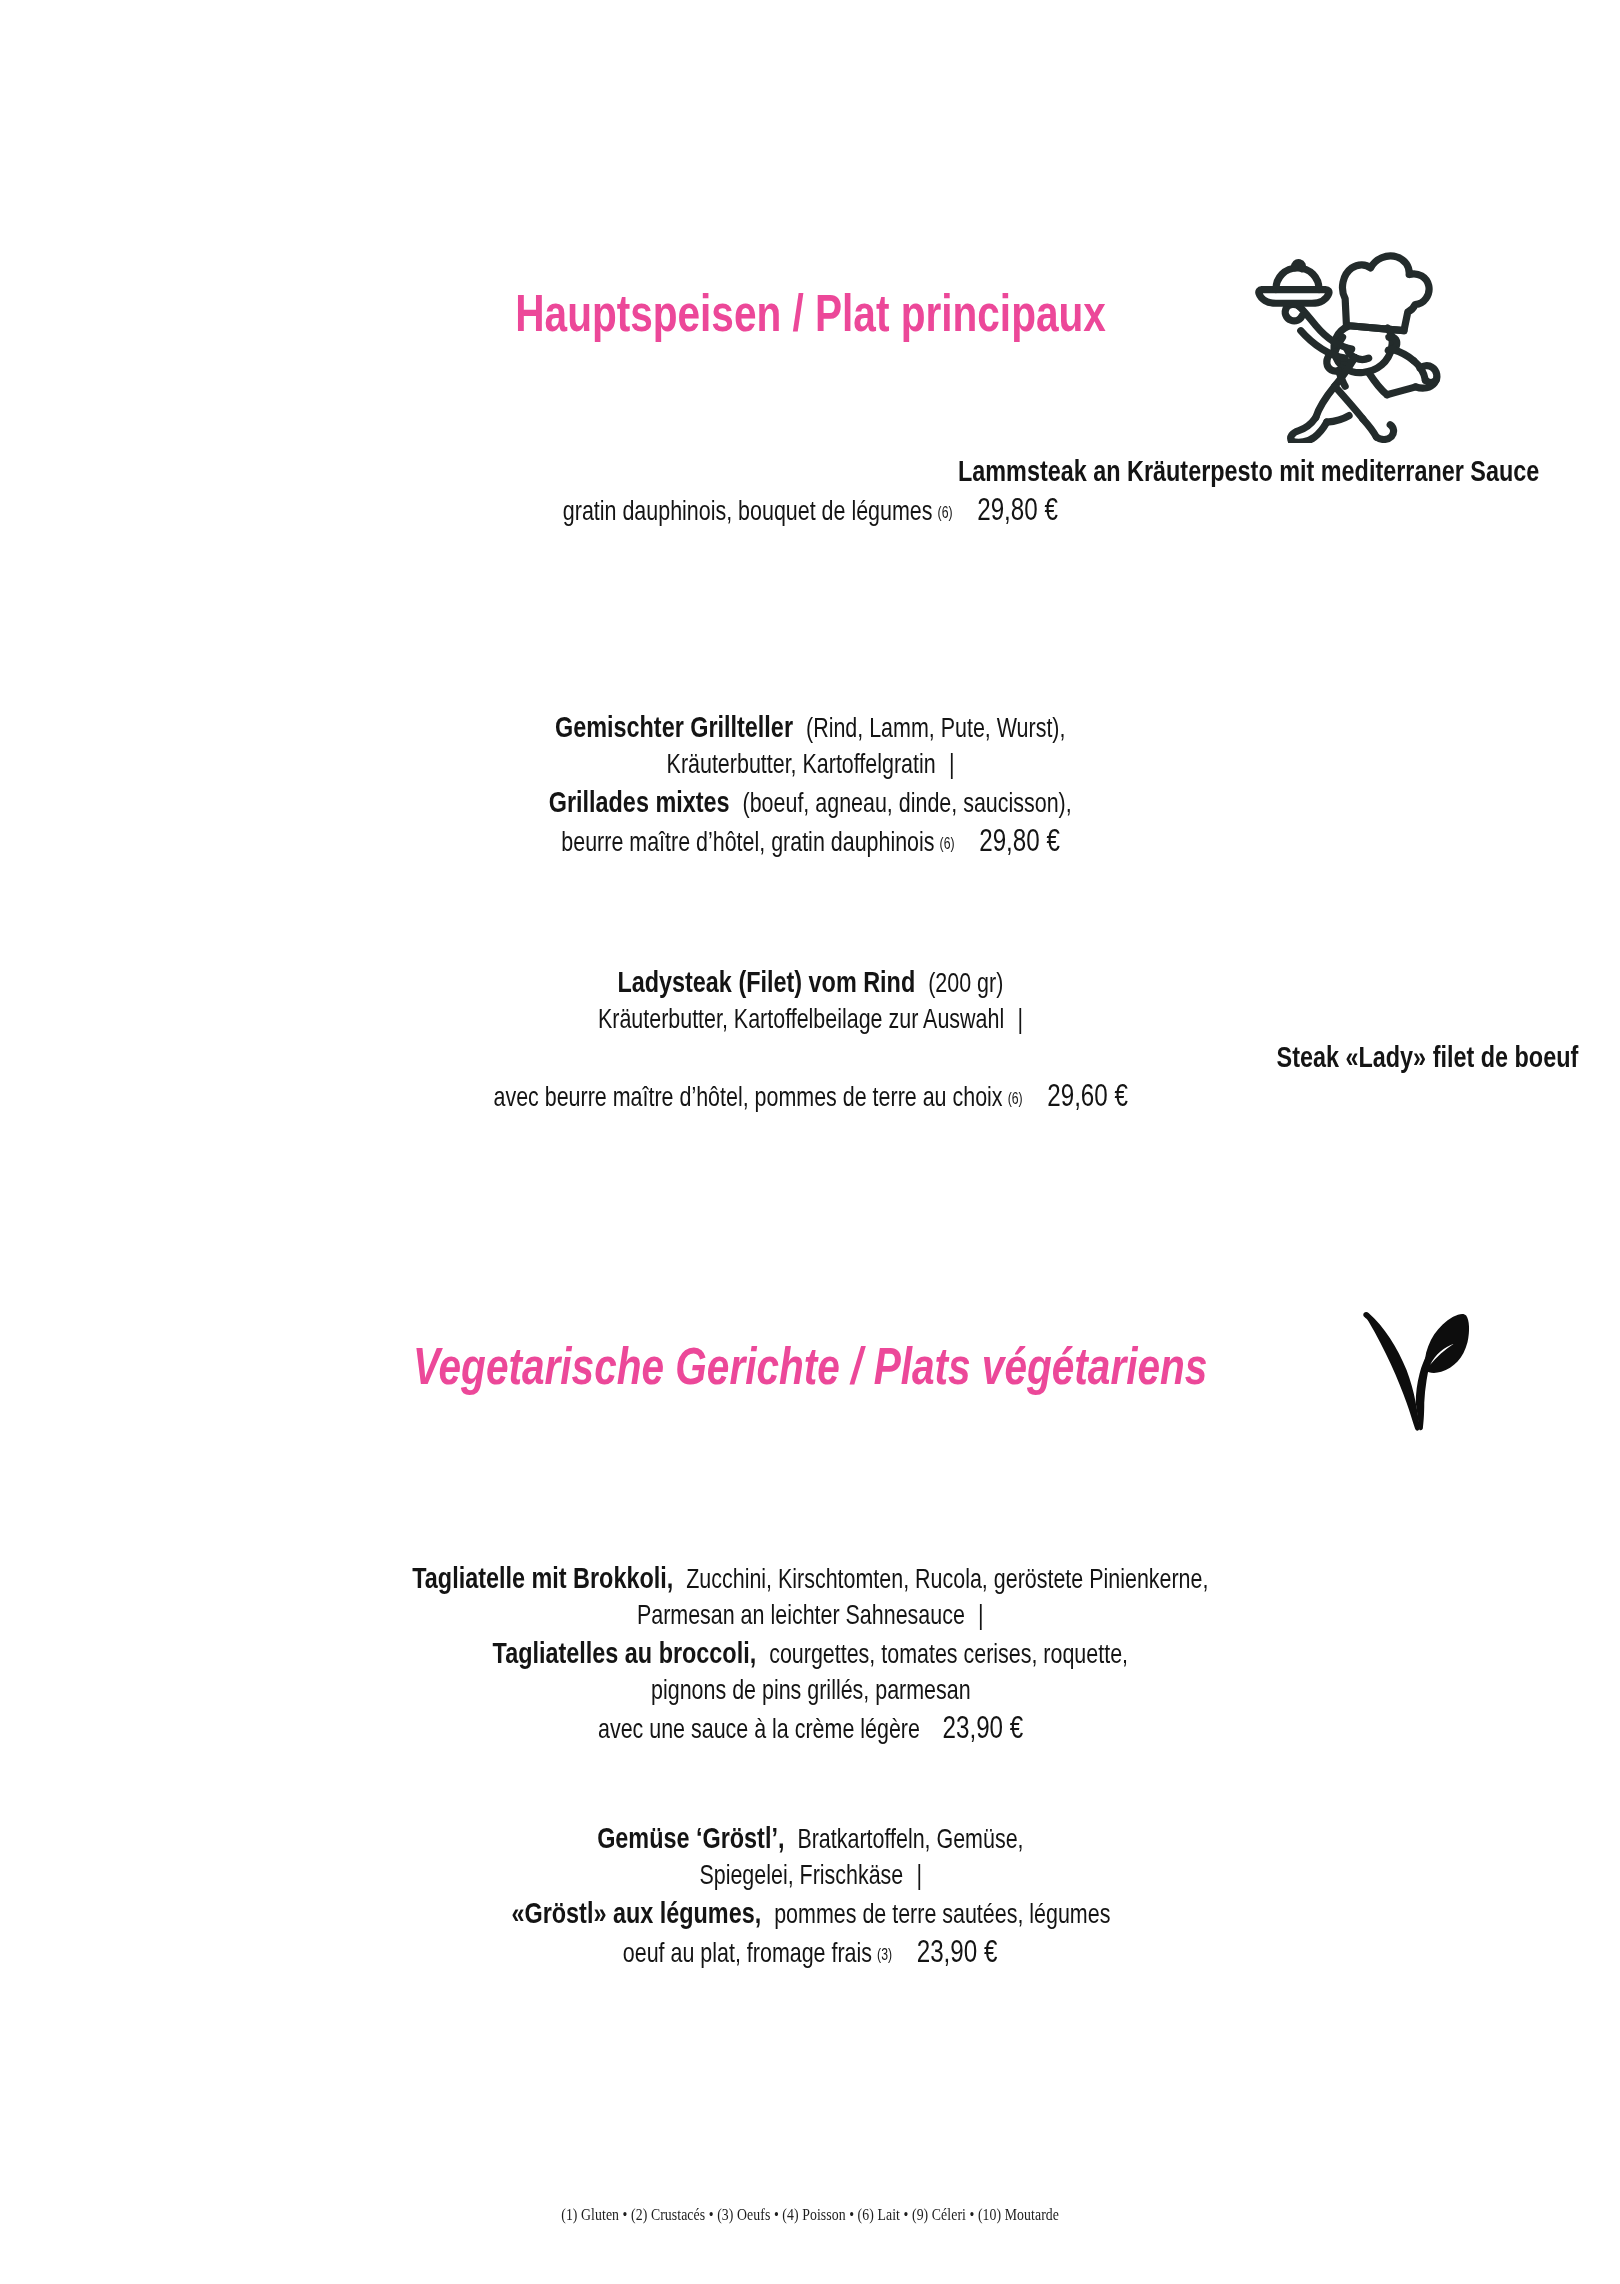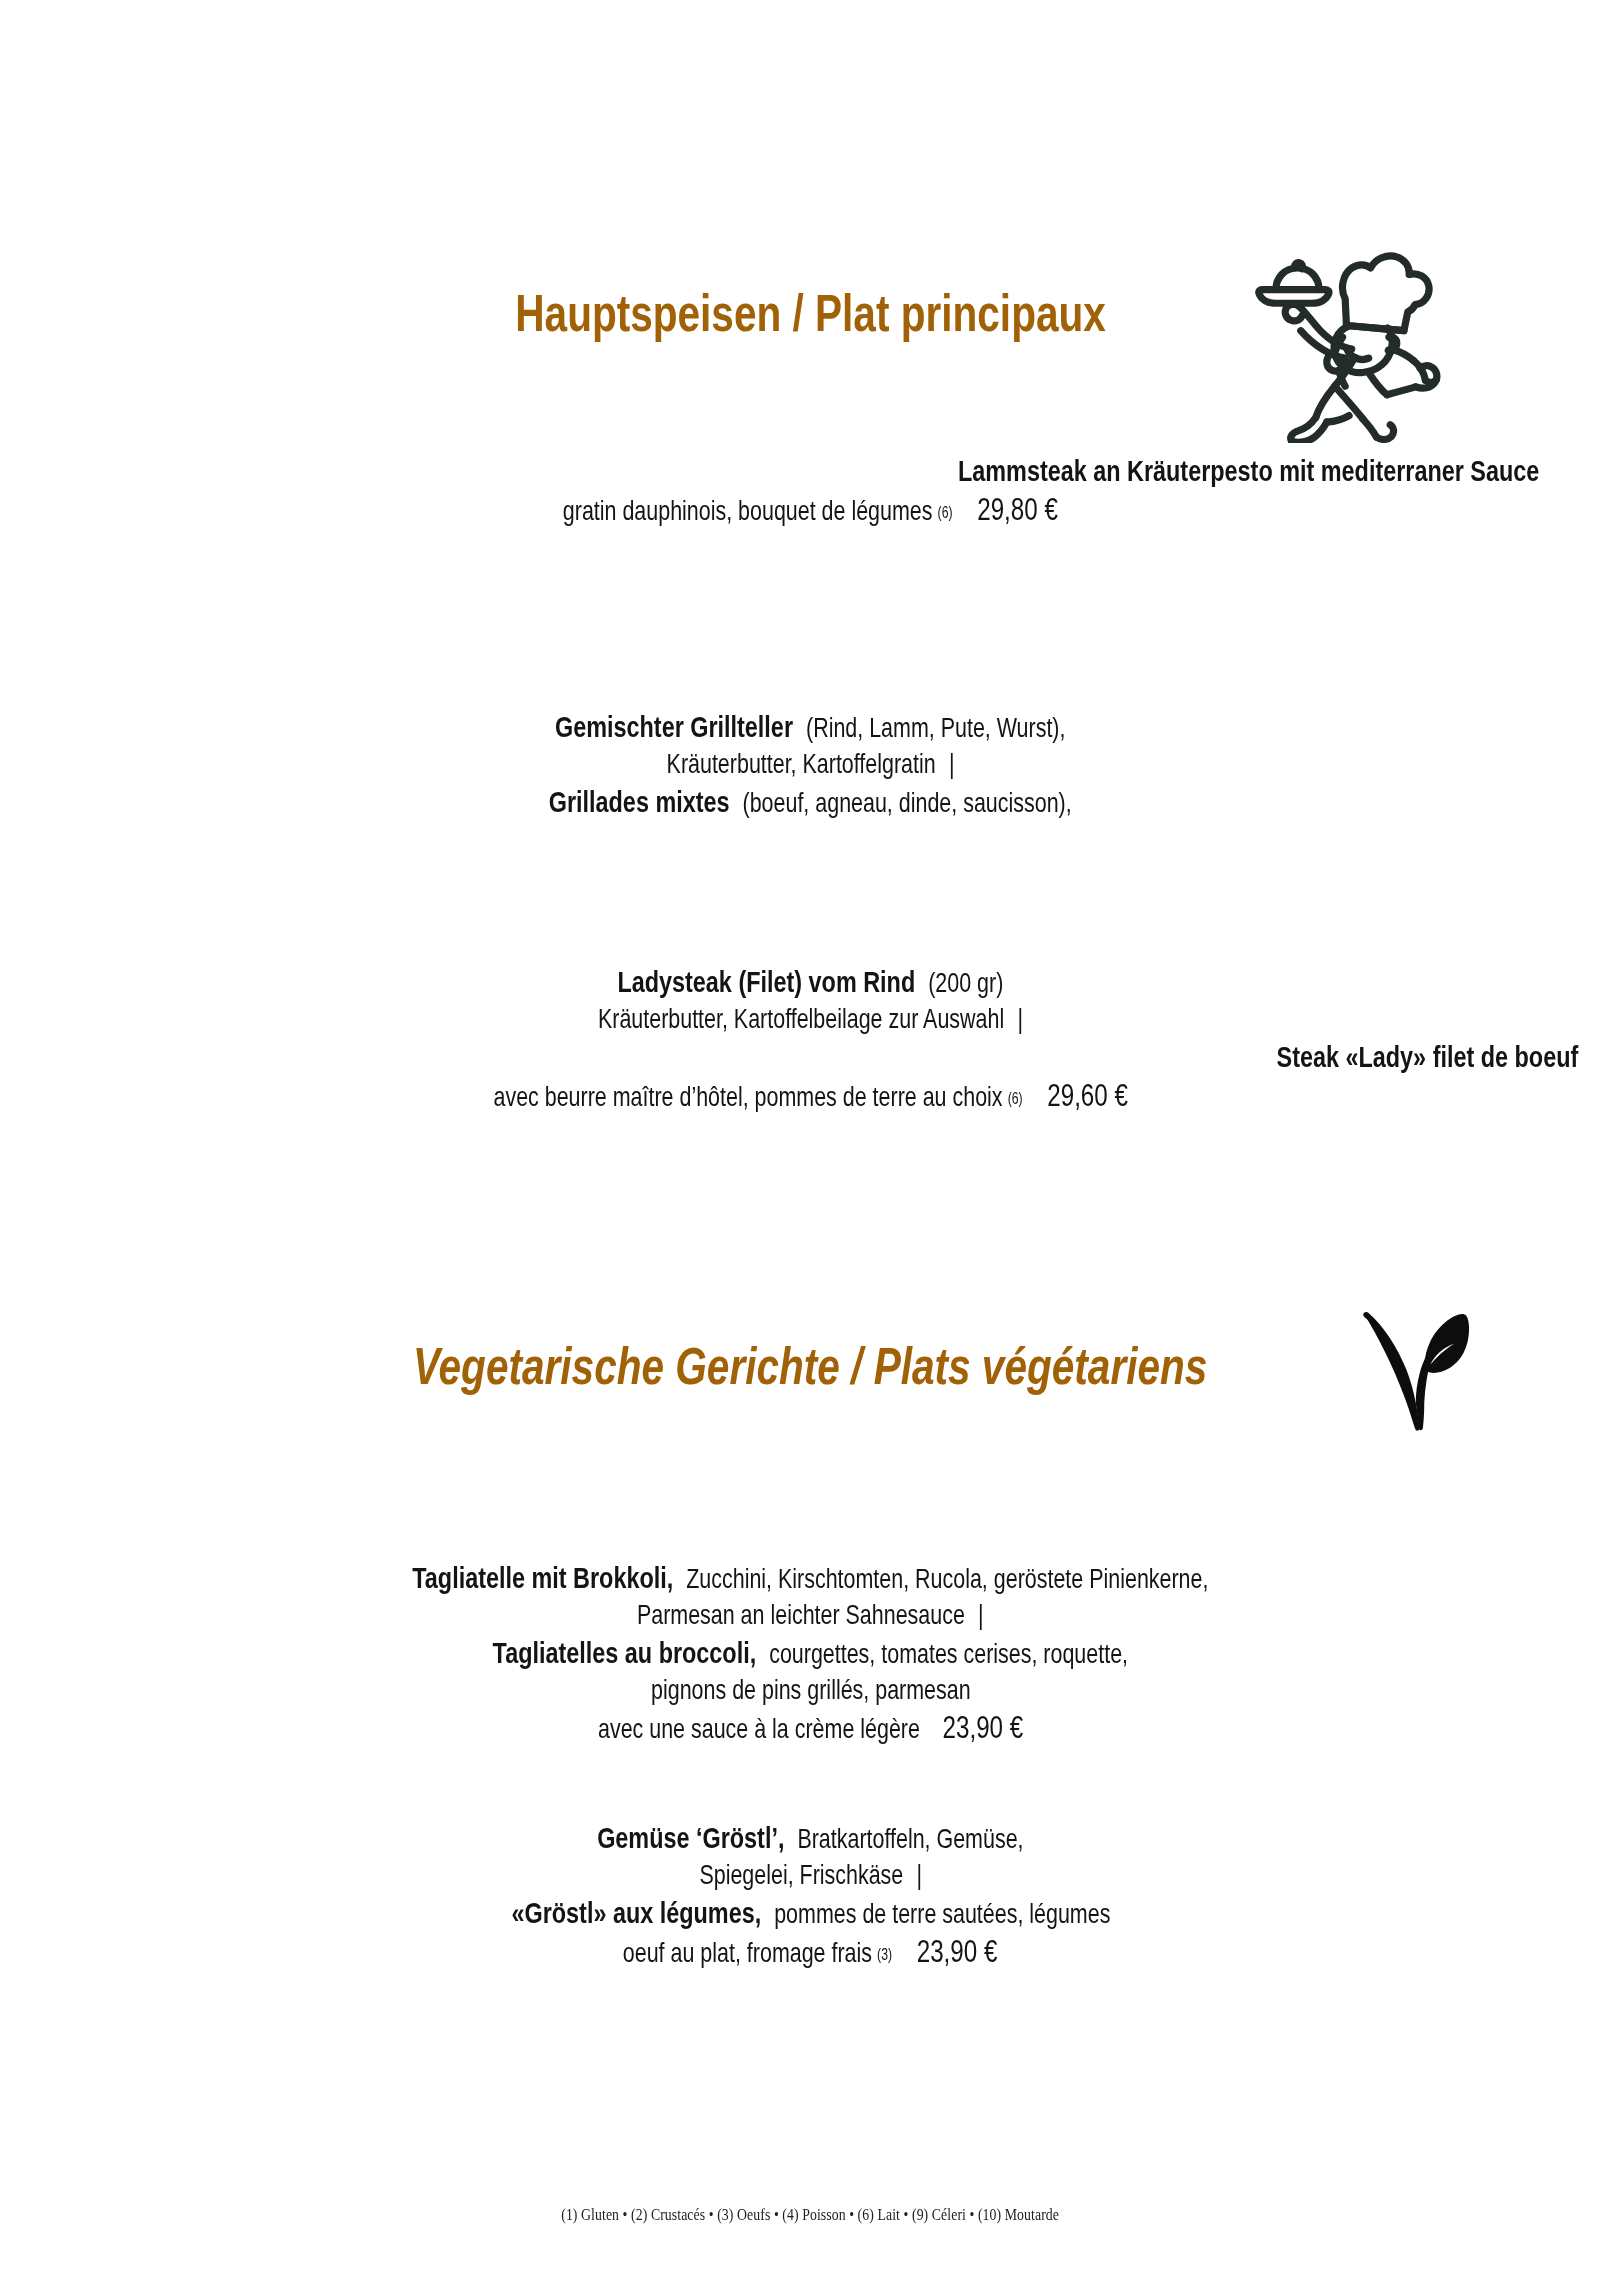--- a/index.html
+++ b/index.html
@@ -36,21 +36,21 @@
     width: 100%;
     display: flex;
     align-items: center;
     justify-content: center;
   }
 
   .heading-text {
     font-size: 52px;
     font-weight: 700;
     line-height: 1;
-    color: #a16207;
+    color: #ec4899;
   }
 
   
   .dish {
     position: absolute;
     left: 0;
     width: 100%;
     text-align: center;
   }
   .line {
@@ -213,20 +213,23 @@
   <div class="dish" style="top:707px;">
     <span class="line ln-mixed">
       <span class="cond"><span class="nm">Gemischter Grillteller</span>&nbsp; <span class="ds">(Rind, Lamm, Pute, Wurst),</span></span>
     </span>
     <span class="line ln-sub">
       <span class="cond"><span>Kräuterbutter, Kartoffelgratin</span><span class="sep">|</span></span>
     </span>
     <span class="line ln-mixed">
       <span class="cond"><span class="nm">Grillades mixtes</span>&nbsp; <span class="ds">(boeuf, agneau, dinde, saucisson),</span></span>
     </span>
+    <span class="line ln-sub">
+      <span class="cond"><span>beurre maître d’hôtel, gratin dauphinois</span><span class="alg">(6)</span><span class="price">29,80 €</span></span>
+    </span>
   </div>
 
   <div class="dish" style="top:962px;">
     <span class="line ln-mixed">
       <span class="cond"><span class="nm">Ladysteak (Filet) vom Rind</span>&nbsp; <span class="ds">(200 gr)</span></span>
     </span>
     <span class="line ln-sub">
       <span class="cond"><span>Kräuterbutter, Kartoffelbeilage zur Auswahl</span><span class="sep">|</span></span>
     </span>
     <span class="line ln-title">

